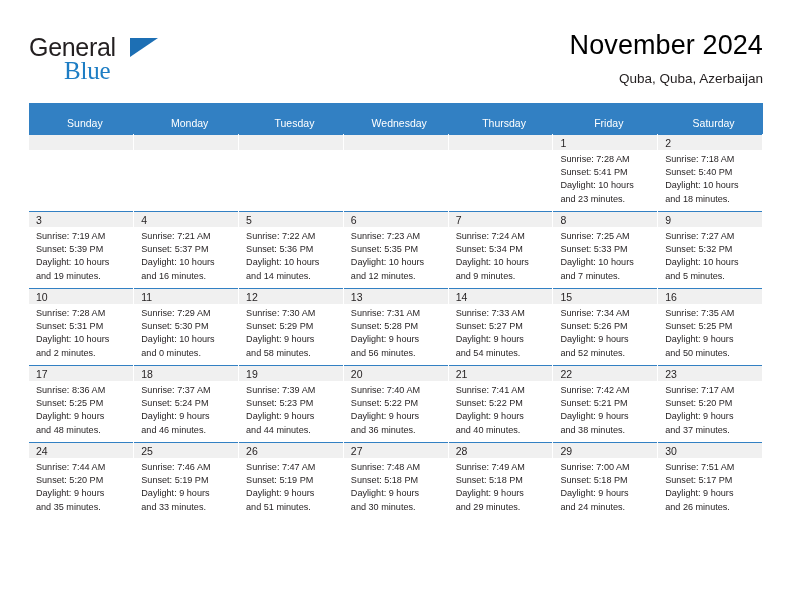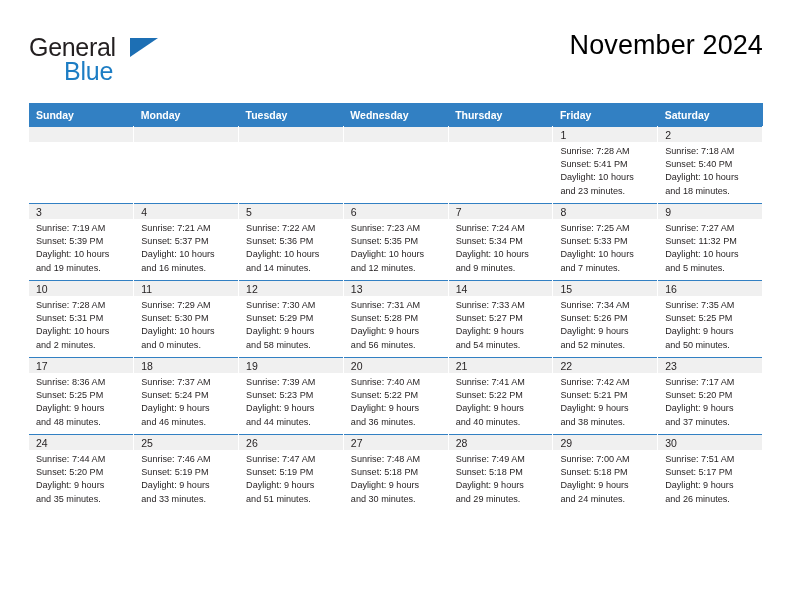--- a/index.html
+++ b/index.html
@@ -45,21 +45,21 @@
     font-family: "Liberation Sans", sans-serif;
   }
   .logo-blue {
     font-size: 25px;
     letter-spacing: -0.2px;
     color: #1d7dc4;
     line-height: 26px;
     display: block;
     margin-left: 35px;
     margin-top: -3px;
-    font-family: Liberation Sans, sans-serif;
+    font-family: Liberation Serif, serif;
   }
   .logo-tri {
     position: absolute;
     left: 101px;
     top: 4px;
     width: 0;
     height: 0;
     border-left: 28px solid #1d6fb4;
     border-bottom: 19px solid transparent;
   }
@@ -92,23 +92,23 @@
     left: 29px;
     top: 103px;
     width: 734px;
     border-collapse: collapse;
     table-layout: fixed;
   }
   .calendar th {
     background: #3280c3;
     color: #ffffff;
     font-size: 10.5px;
-    font-weight: bold;
-    text-align: left;
-    padding: 5px 0 5px 7px;
+    font-weight: normal;
+    text-align: center;
+    padding: 13px 0 5px 7px;
     height: 13px;
     border: none;
   }
   .calendar td {
     vertical-align: top;
     padding: 0;
     border: none;
     border-top: 1px solid #3280c3;
     width: 104.85px;
     height: 76px;
@@ -150,20 +150,21 @@
   <div class="header">
 
     <div class="logo">
       <span class="logo-general">General</span>
       <span class="logo-tri"></span>
       <span class="logo-blue">Blue</span>
     </div>
 
     <div class="title-block">
       <div class="month-title">November 2024</div>
+      <div class="location">Quba, Quba, Azerbaijan</div>
     </div>
 
   </div>
 
   <table class="calendar">
     <thead>
       <tr>
         <th>Sunday</th>
         <th>Monday</th>
         <th>Tuesday</th>
@@ -289,21 +290,21 @@
               <div class="cell-line">Daylight: 10 hours</div>
               <div class="cell-line">and 7 minutes.</div>
             </div>
           </td>
           <td>
             <div class="daynum-band">
               <span class="daynum">9</span>
             </div>
             <div class="cell-body">
               <div class="cell-line">Sunrise: 7:27 AM</div>
-              <div class="cell-line">Sunset: 11:32 PM</div>
+              <div class="cell-line">Sunset: 5:32 PM</div>
               <div class="cell-line">Daylight: 10 hours</div>
               <div class="cell-line">and 5 minutes.</div>
             </div>
           </td>
         </tr>
         <tr class="week-row">
           <td>
             <div class="daynum-band">
               <span class="daynum">10</span>
             </div>

